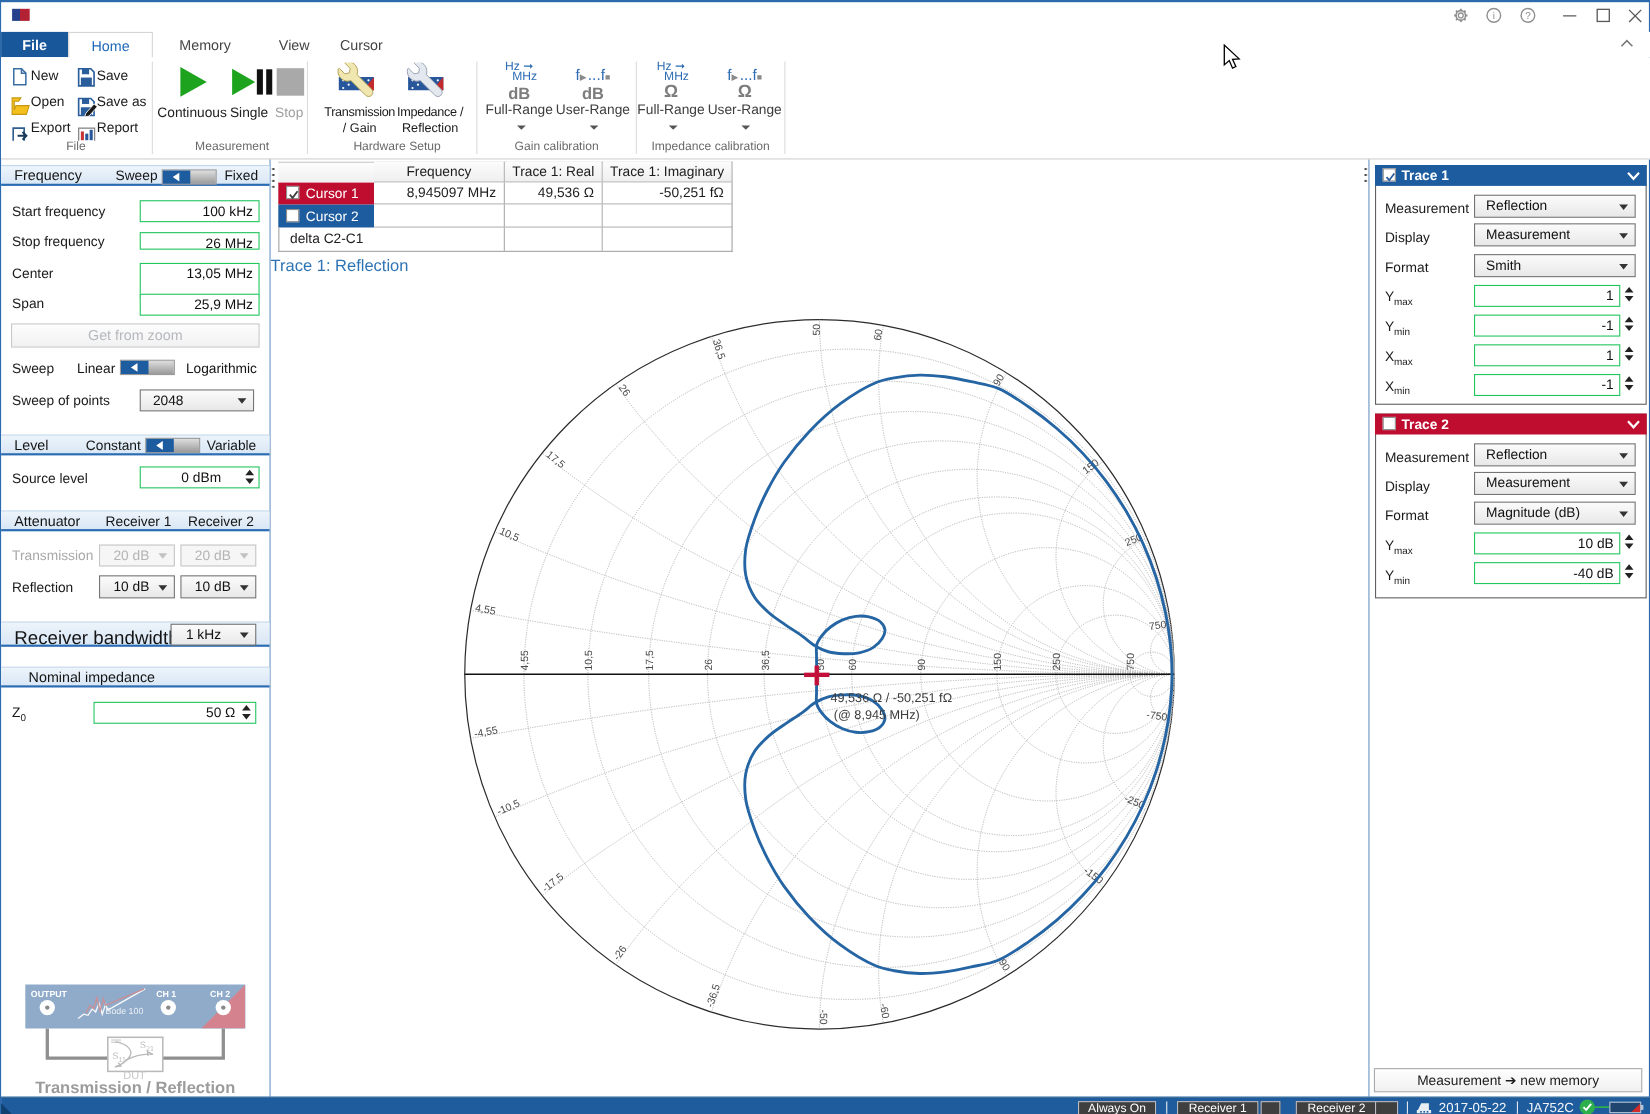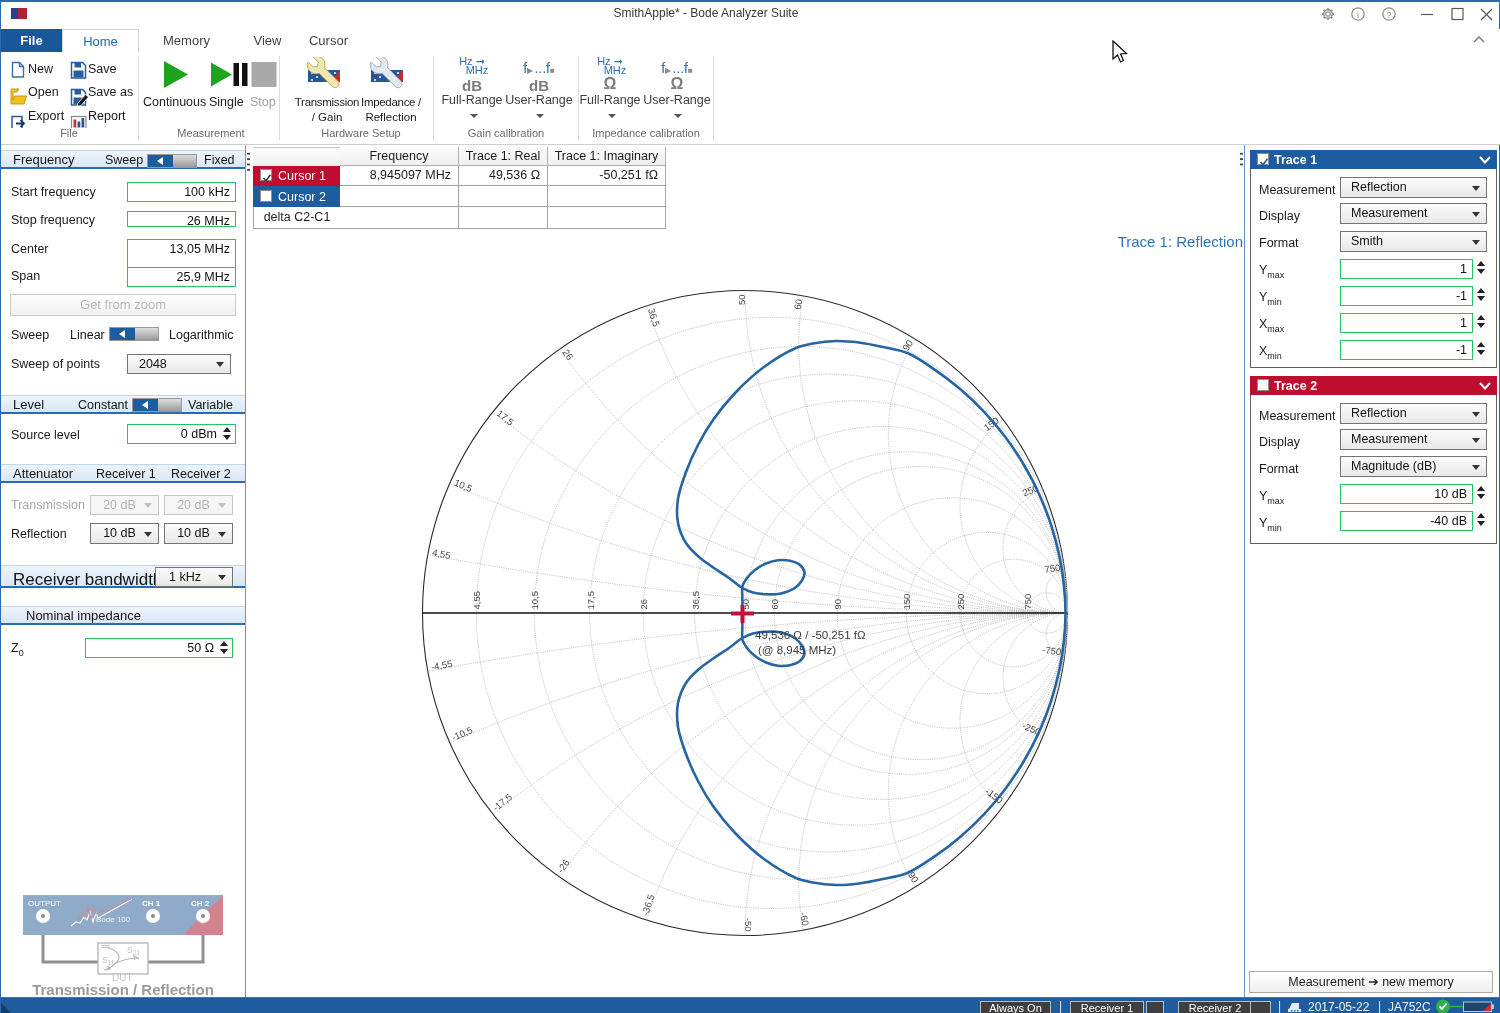--- a/index.html
+++ b/index.html
@@ -25,21 +25,20 @@
 .cell{position:absolute;border:1px solid #a3a3a3;font-size:12.5px;color:#1c1c1c;background:#fff}
 .rpanel-lbl{position:absolute;font-size:12.5px;color:#1a1a1a}
 sub{font-size:9px}
 .statbox{position:absolute;top:2.5px;height:13px;background:#3f3f3f;border:1px solid #b9bcc2;color:#fff;font-size:11px;text-align:center;line-height:12px}
 .sep{position:absolute;color:#dfe6ee;font-size:12px;top:1px}
 </style></head>
 <body>
 <div id="win">
 
 <div class="abs" style="left:10px;top:6px;width:16px;height:11px;background:linear-gradient(90deg,#27408b 45%,#b22234 45%)"></div>
-<div class="abs ttl" style="left:0;top:4px;width:1410px;text-align:center">SmithApple* - Bode Analyzer Suite</div>
 <svg class="abs" width="190" height="26" style="left:1310px;top:0">
  <g fill="none" stroke="#909090" stroke-width="1.3">
         <g id="gear" transform="translate(17,12)">
           <circle r="2.2" stroke-width="1.2"></circle>
           <g stroke-width="1.8">
             <line x1="4.10" y1="0.00" x2="6.10" y2="0.00"></line>
             <line x1="2.90" y1="2.90" x2="4.31" y2="4.31"></line>
             <line x1="-0.00" y1="4.10" x2="-0.00" y2="6.10"></line>
             <line x1="-2.90" y1="2.90" x2="-4.31" y2="4.31"></line>
             <line x1="-4.10" y1="-0.00" x2="-6.10" y2="-0.00"></line>
@@ -213,21 +212,21 @@
 
 <div class="abs hdrstrip" style="left:0;top:393px;width:244px;height:19px"></div>
 <div class="abs" style="left:12px;top:395px;font-size:13px;color:#141414">Level</div>
 <div class="abs" style="left:77px;top:396px;font-size:12.5px;color:#141414">Constant</div>
 <div class="toggle" style="left:131px;top:396px;width:50px">
       <span class="on"></span>
       <span class="tri"></span>
     </div>
 <div class="abs" style="left:187px;top:396px;font-size:12.5px;color:#141414">Variable</div>
 <div class="abs lbl" style="left:10px;top:426px">Source level</div>
-<div class="inp" style="left:126px;top:422px;width:109px;height:20px;line-height:18px;padding-right:18px">0 dBm<span class="spin" style="top:2px">
+<div class="inp" style="left:126px;top:422px;width:109px;height:20px;line-height:18px;padding-right:34px">0 dBm<span class="spin" style="top:2px">
         <i class="u"></i>
         <i class="d"></i>
       </span></div>
 
 <div class="abs hdrstrip" style="left:0;top:462px;width:244px;height:19px"></div>
 <div class="abs" style="left:12px;top:464px;font-size:13px;color:#141414">Attenuator</div>
 <div class="abs" style="left:95px;top:465px;font-size:12.5px;color:#141414">Receiver 1</div>
 <div class="abs" style="left:170px;top:465px;font-size:12.5px;color:#141414">Receiver 2</div>
 <div class="abs lbl" style="left:10px;top:496px;color:#a8a8a8">Transmission</div>
 <div class="dd dis" style="left:89px;top:493px;width:69px;height:20px;line-height:18px;text-align:center"><span style="margin-right:10px">20 dB</span><span class="arr"></span></div>
@@ -243,21 +242,21 @@
 <div class="abs hdrstrip" style="left:0;top:604px;width:244px;height:19px"></div>
 <div class="abs" style="left:25px;top:606px;font-size:13px;color:#141414">Nominal impedance</div>
 <div class="abs lbl" style="left:10px;top:639px">Z<sub>0</sub></div>
 <div class="inp" style="left:84px;top:636px;width:148px;height:20px;line-height:18px;padding-right:18px">50 Ω<span class="spin" style="top:2px">
         <i class="u"></i>
         <i class="d"></i>
       </span></div>
 
 <div class="abs" style="left:22px;top:893px;width:200px;height:40px;background:#8fabc9;overflow:hidden">
  <div class="abs" style="left:0;top:0;width:0;height:0;border-left:40px solid transparent;border-bottom:40px solid #d4838e;transform:translateX(160px)"></div>
- <div class="abs" style="left:5px;top:4px;font-size:8px;font-weight:normal;color:#fff">OUTPUT</div>
+ <div class="abs" style="left:5px;top:4px;font-size:8px;font-weight:bold;color:#fff">OUTPUT</div>
  <div class="abs" style="left:119px;top:4px;font-size:8px;font-weight:bold;color:#fff">CH 1</div>
  <div class="abs" style="left:168px;top:4px;font-size:8px;font-weight:bold;color:#fff">CH 2</div>
  <div class="abs" style="left:73px;top:20px;font-size:8px;color:#eef2f7">Bode 100</div>
  <svg class="abs" width="200" height="40" style="left:0;top:0">
   <circle cx="20" cy="21" r="7" fill="#fff"></circle>
         <circle cx="20" cy="21" r="2" fill="#8a8a8a"></circle>
   <circle cx="130" cy="21" r="7" fill="#fff"></circle>
         <circle cx="130" cy="21" r="2" fill="#8a8a8a"></circle>
   <circle cx="180" cy="21" r="7" fill="#fff"></circle>
         <circle cx="180" cy="21" r="2" fill="#8a8a8a"></circle>
@@ -300,21 +299,21 @@
 <div class="abs" style="left:277px;top:188px;font-size:12.5px;color:#fff">Cursor 2</div>
 <div class="cell" style="left:339px;top:184px;width:119px;height:21px;border-top:none;border-left:none"></div>
 <div class="cell" style="left:458px;top:184px;width:89px;height:21px;border-top:none;border-left:none"></div>
 <div class="cell" style="left:547px;top:184px;width:118px;height:21px;border-top:none;border-left:none"></div>
 
 <div class="cell" style="left:252px;top:205px;width:88px;height:22px;border-top:none;text-align:center;line-height:21px">delta C2-C1</div>
 <div class="cell" style="left:339px;top:205px;width:119px;height:22px;border-top:none;border-left:none"></div>
 <div class="cell" style="left:458px;top:205px;width:89px;height:22px;border-top:none;border-left:none"></div>
 <div class="cell" style="left:547px;top:205px;width:118px;height:22px;border-top:none;border-left:none"></div>
 
-<div class="abs" style="left:245px;top:231px;width:997px;text-align:right;font-size:15px;color:#2e74b5">Trace 1: Reflection</div>
+<div class="abs" style="left:245px;top:231px;width:997px;text-align:left;font-size:15px;color:#2e74b5">Trace 1: Reflection</div>
 <svg width="997" height="852" viewBox="0 0 997 852" style="position:absolute;left:245px;top:143px" font-family="Liberation Sans, sans-serif">
 <circle cx="499.0" cy="468.0" r="322.5" fill="none" stroke="#2b2b2b" stroke-width="1.1"></circle>
 <g fill="none" stroke="#acacac" stroke-width="0.85" stroke-dasharray="1,1.2">
         <circle cx="525.90" cy="468.00" r="295.60"></circle>
         <circle cx="554.97" cy="468.00" r="266.53"></circle>
         <circle cx="582.61" cy="468.00" r="238.89"></circle>
         <circle cx="609.33" cy="468.00" r="212.17"></circle>
         <circle cx="635.08" cy="468.00" r="186.42"></circle>
         <circle cx="660.25" cy="468.00" r="161.25"></circle>
         <circle cx="674.91" cy="468.00" r="146.59"></circle>

